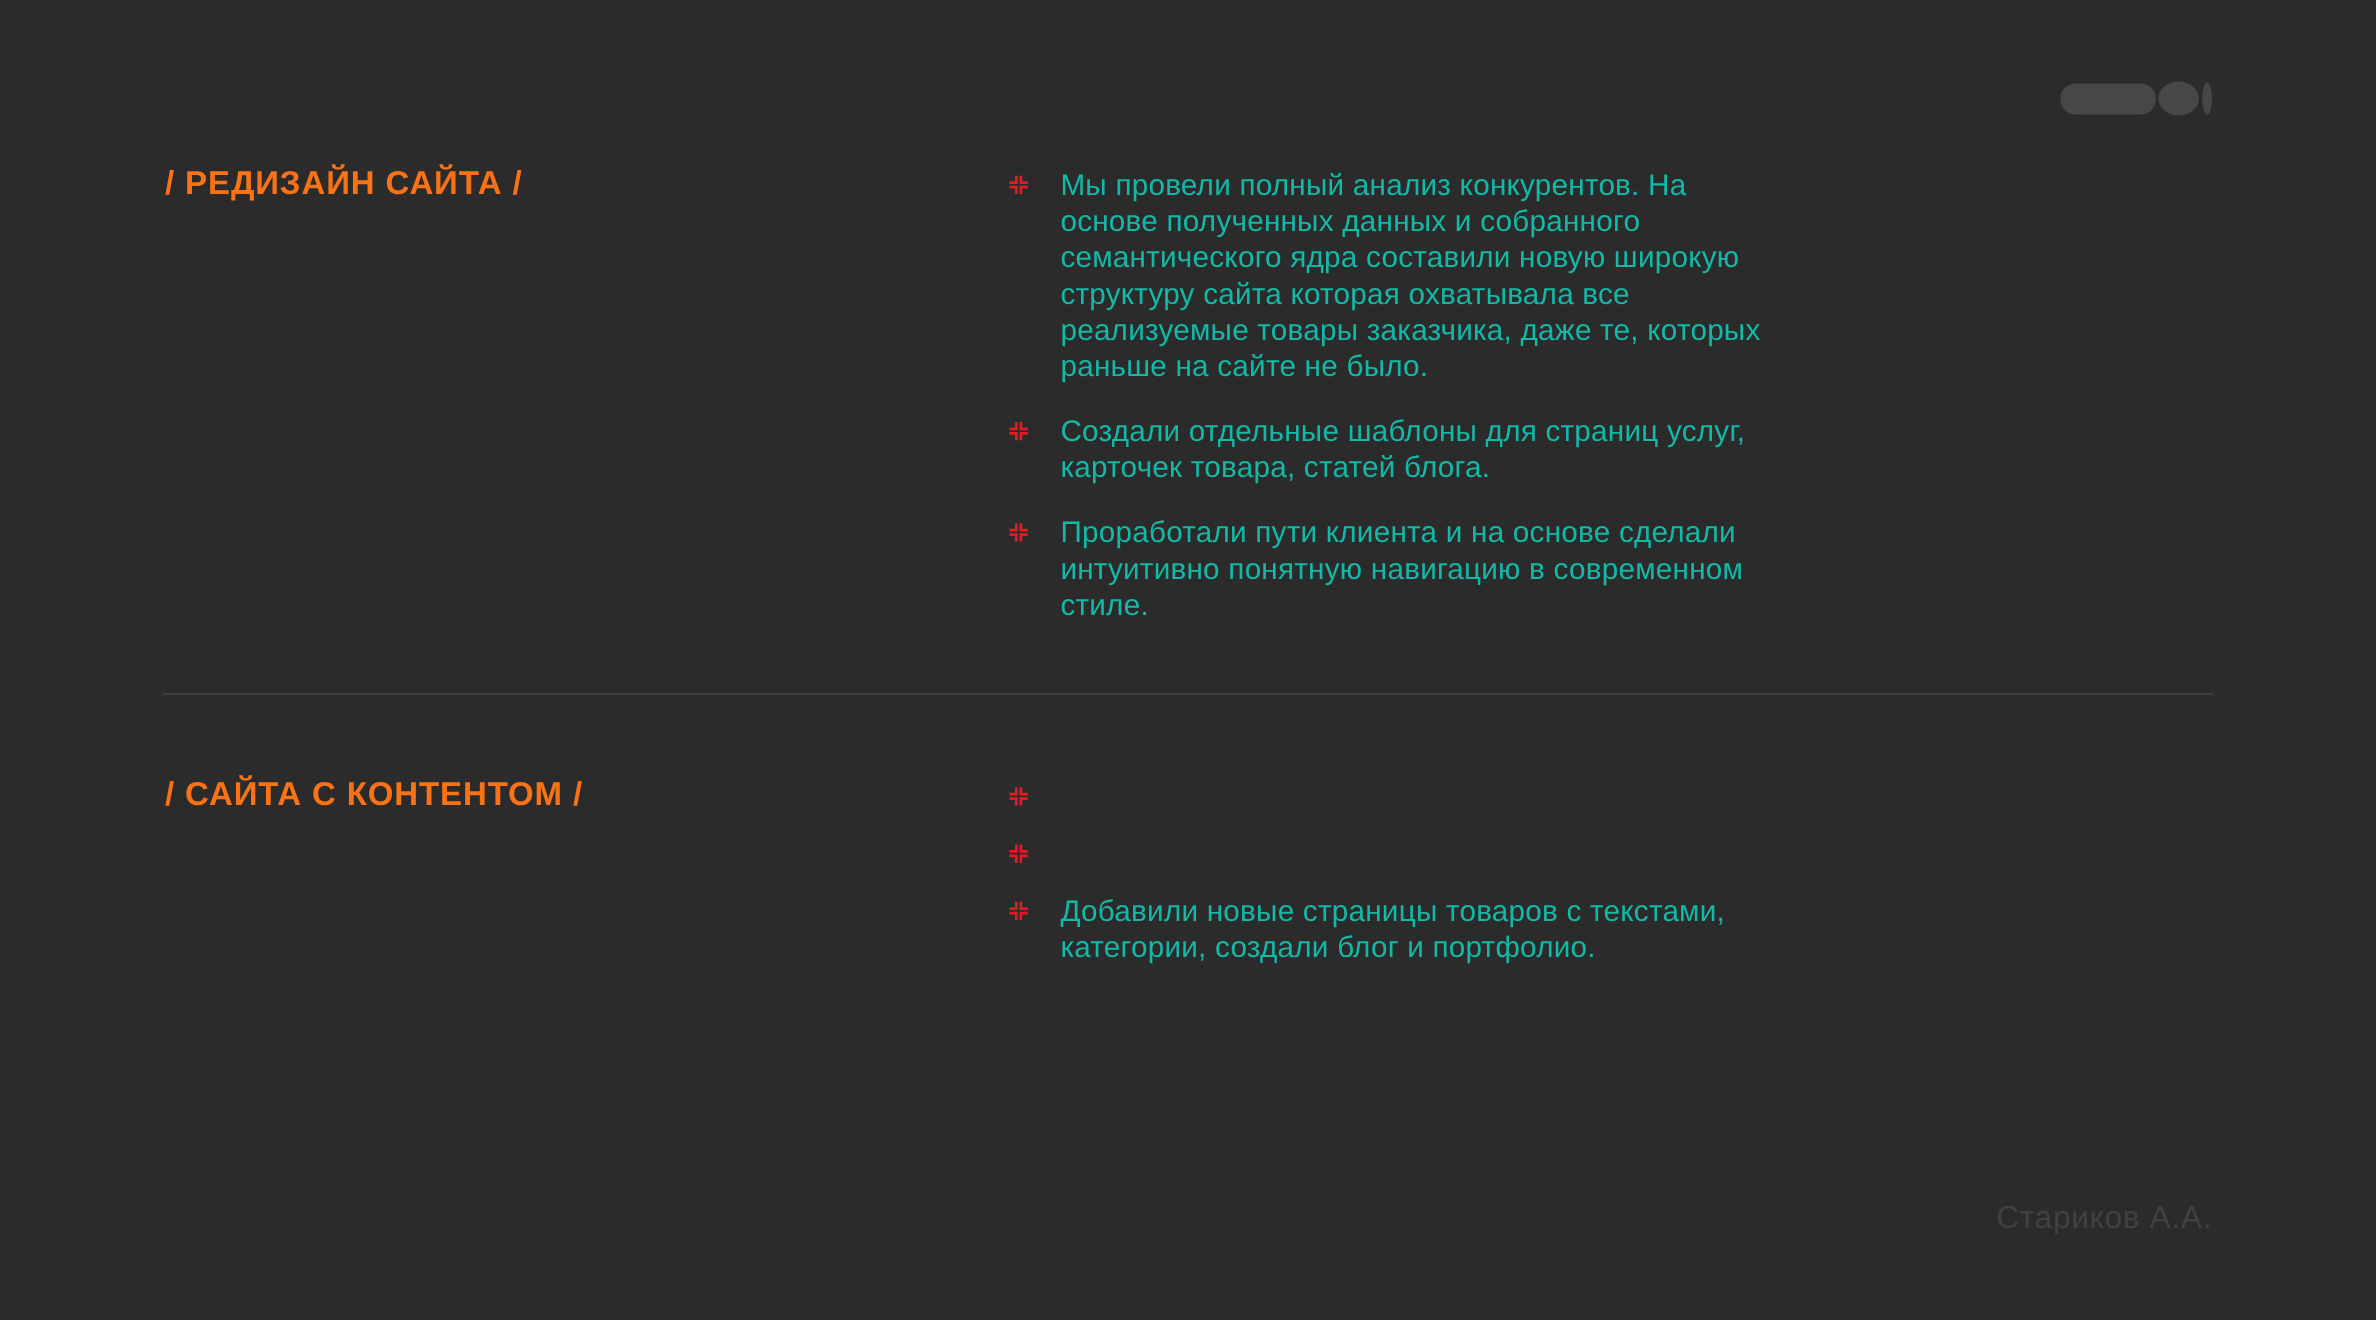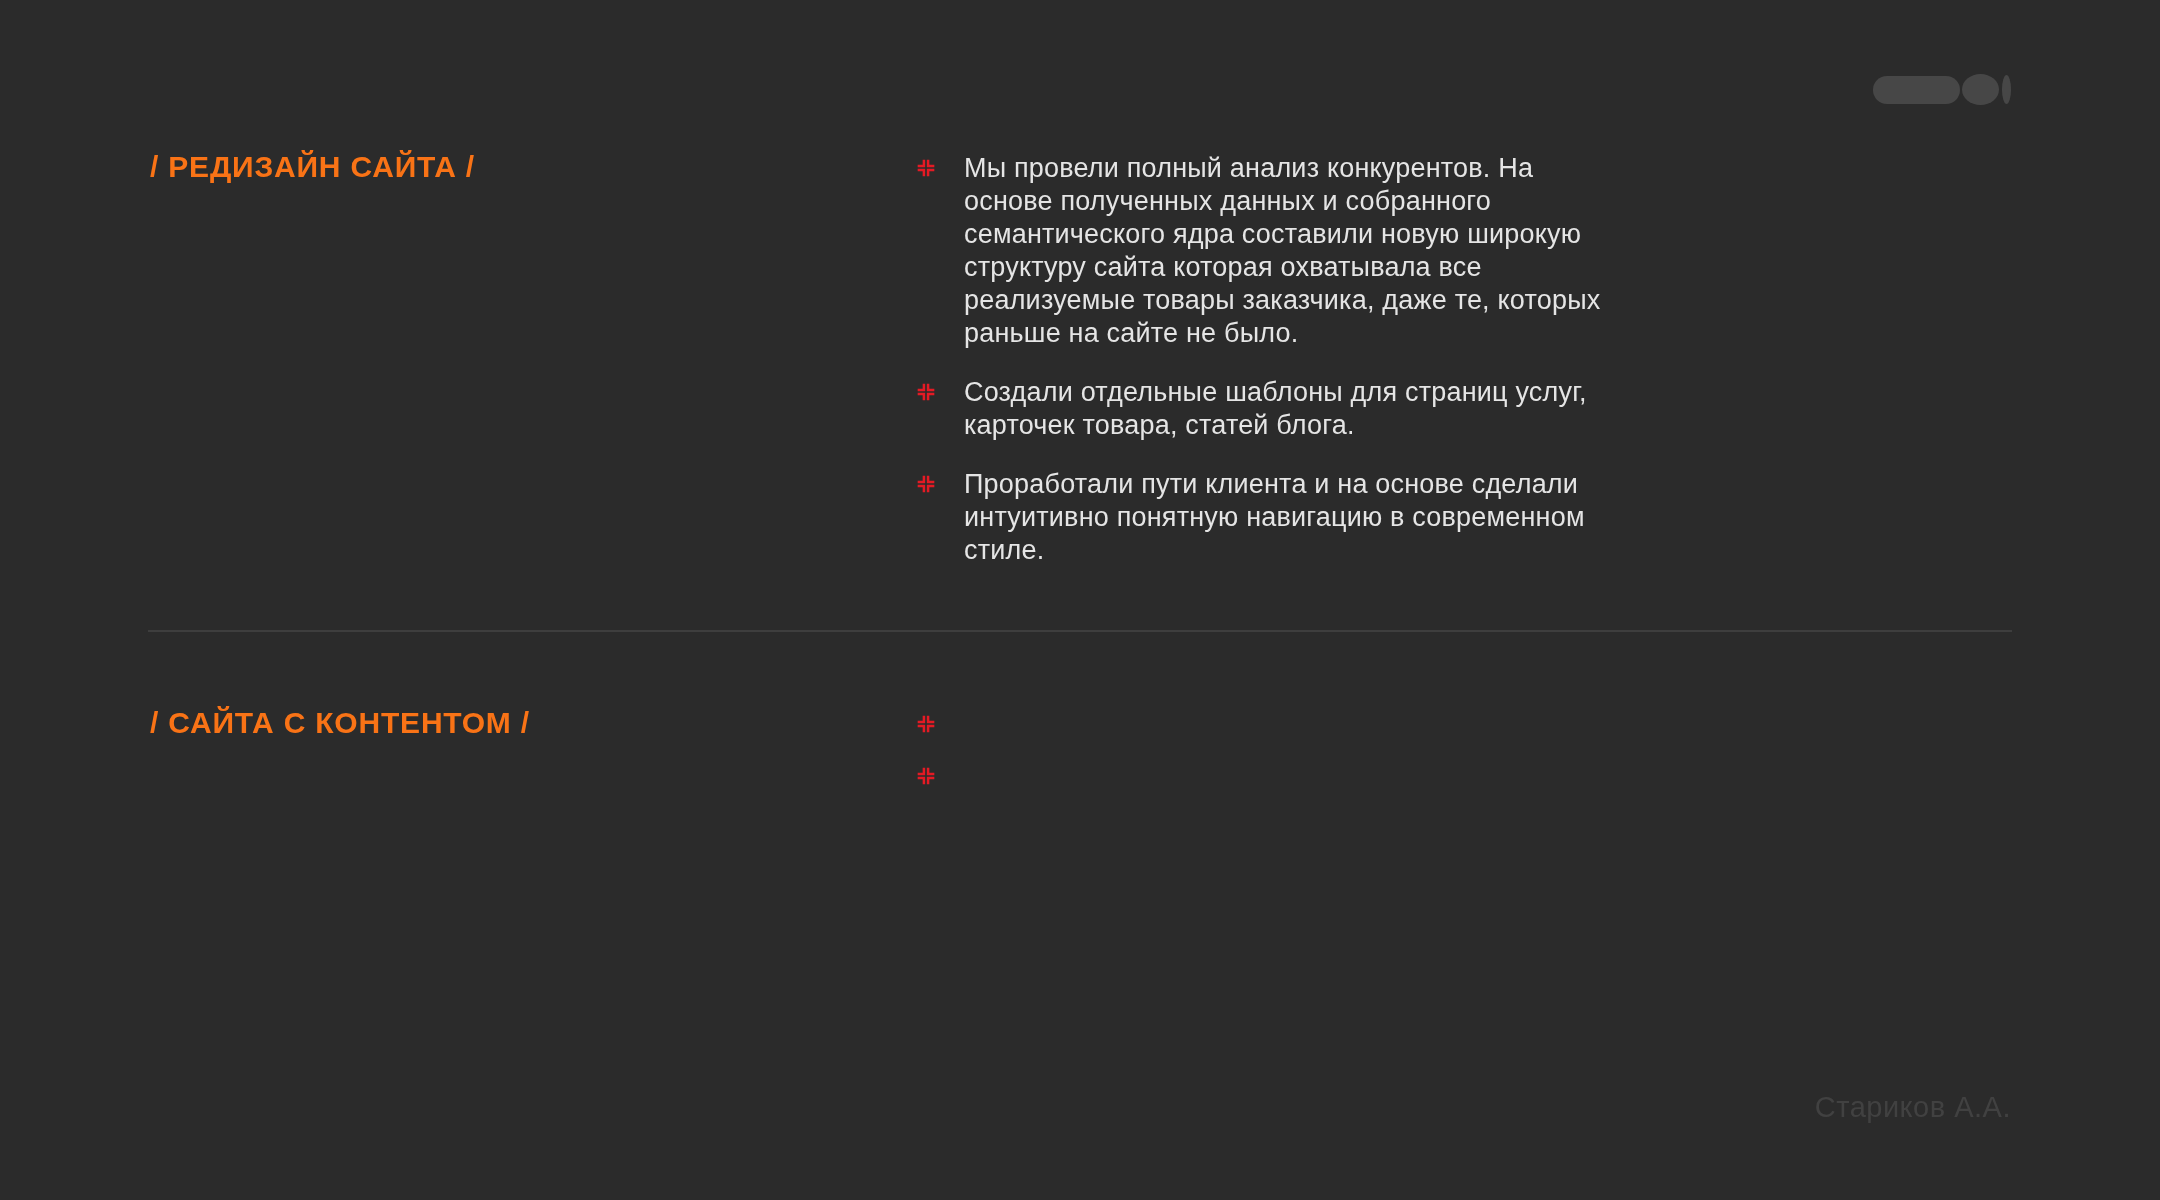--- a/index.html
+++ b/index.html
@@ -86,21 +86,21 @@
     height: 20px;
     margin-top: 6px;
     margin-right: 28px;
   }
   .bullet-icon svg { display: block; }
   .bullet-text {
     margin: 0;
     font-size: 27px;
     line-height: 33px;
     letter-spacing: 0.2px;
-    color: #e5e5e5;
+    color: #14b8a6;
     white-space: pre-line;
   }
 
   .divider {
     position: absolute;
     top: 630px;
     left: 148px;
     right: 148px;
     height: 2px;
     background: #3e3e3e;
@@ -201,18 +201,32 @@
           <svg viewBox="0 0 24 24" width="20" height="20">
               <g fill="#e51a24">
             <path d="M8,2 L11,2 L11,11 L2,11 L2,8 L8,8 Z"></path>
             <path d="M13,2 L16,2 L16,8 L22,8 L22,11 L13,11 Z"></path>
             <path d="M2,13 L11,13 L11,22 L8,22 L8,16 L2,16 Z"></path>
             <path d="M13,13 L22,13 L22,16 L16,16 L16,22 L13,22 Z"></path>
           </g>
             </svg>
         </span>
       </div>
+      <div class="bullet">
+        <span class="bullet-icon">
+          <svg viewBox="0 0 24 24" width="20" height="20">
+              <g fill="#e51a24">
+            <path d="M8,2 L11,2 L11,11 L2,11 L2,8 L8,8 Z"></path>
+            <path d="M13,2 L16,2 L16,8 L22,8 L22,11 L13,11 Z"></path>
+            <path d="M2,13 L11,13 L11,22 L8,22 L8,16 L2,16 Z"></path>
+            <path d="M13,13 L22,13 L22,16 L16,16 L16,22 L13,22 Z"></path>
+          </g>
+            </svg>
+        </span>
+        <p class="bullet-text">Добавили новые страницы товаров с текстами,
+категории, создали блог и портфолио.</p>
+      </div>
     </div>
   </section>
 
   <div class="watermark">Стариков А.А.</div>
 
 </div>
 
 </body></html>

